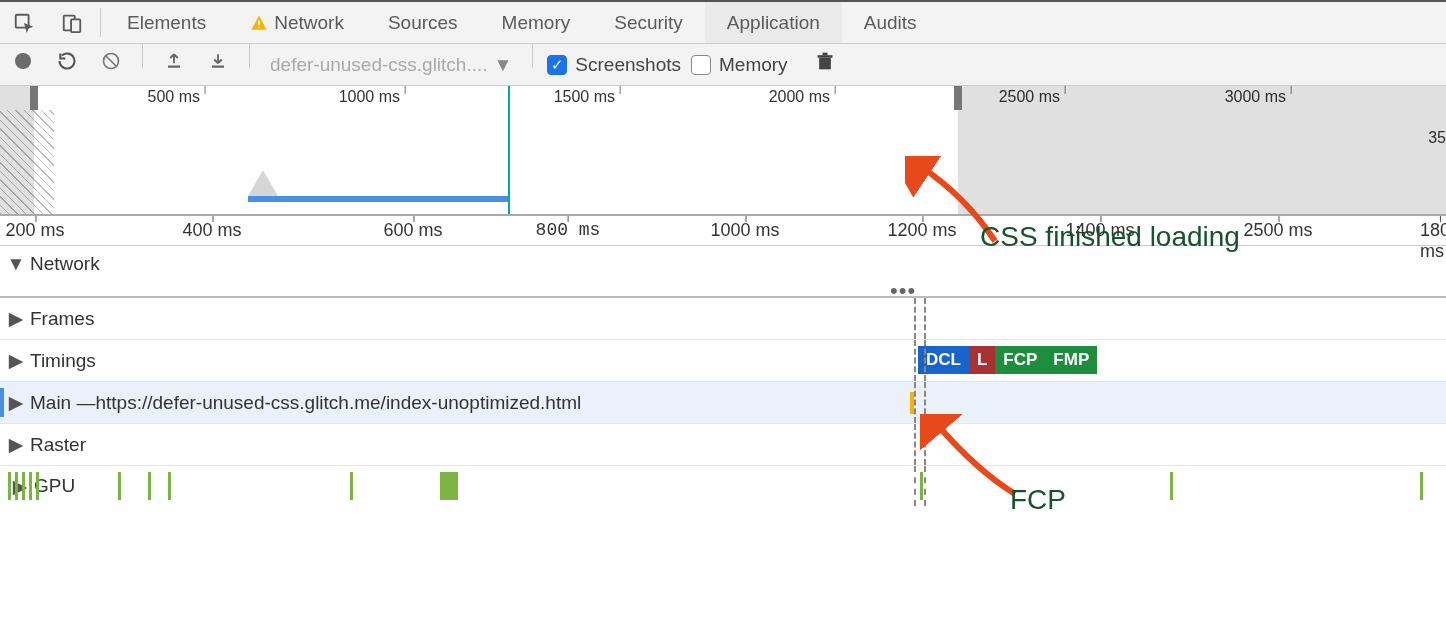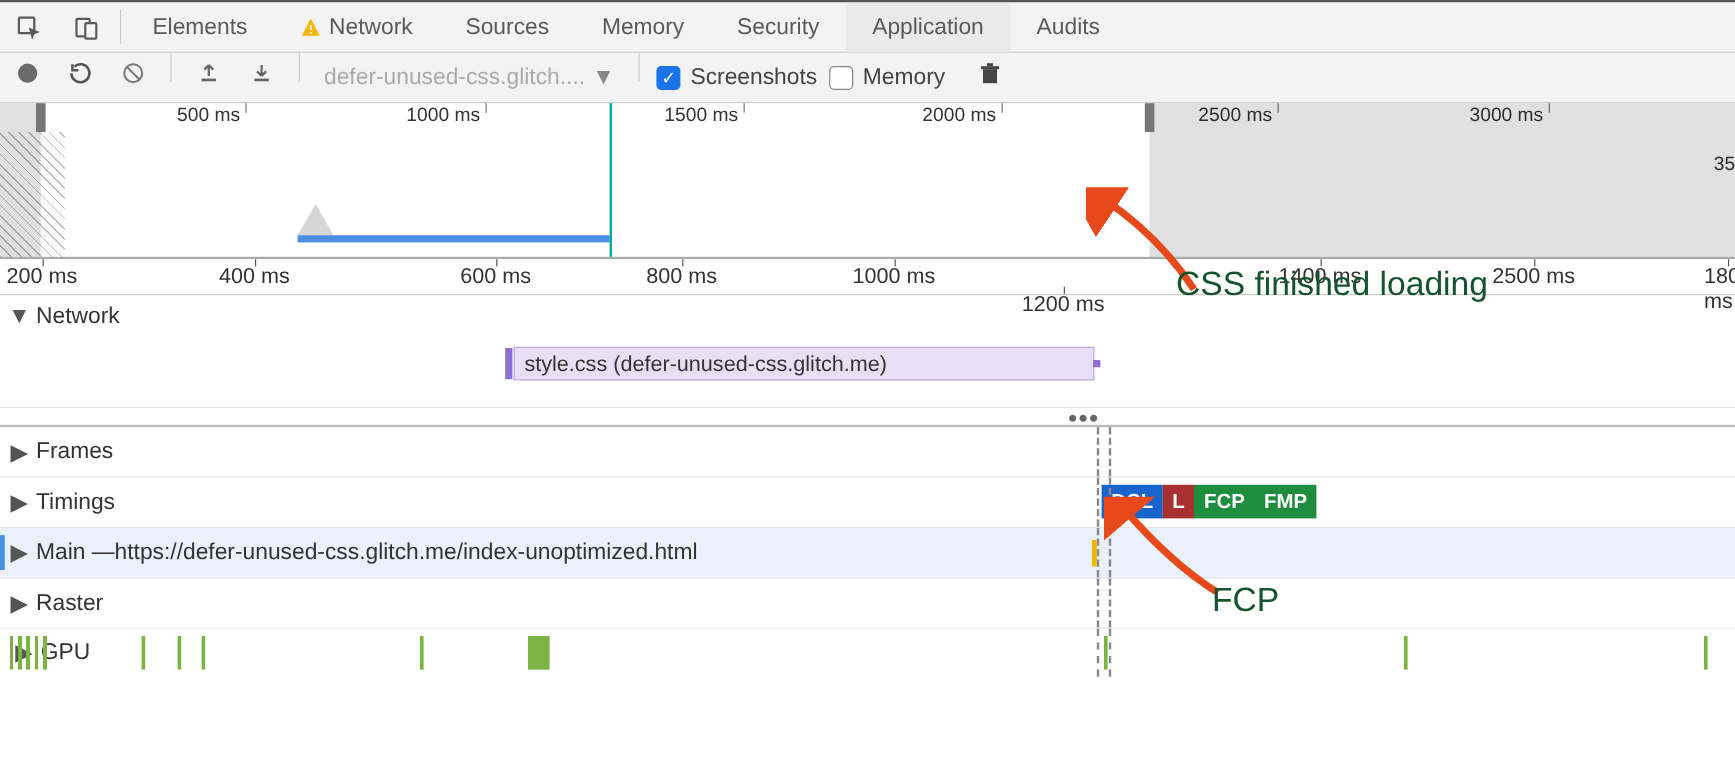--- a/index.html
+++ b/index.html
@@ -186,42 +186,35 @@
   <div class="ov-mask ov-left"></div>
   <div class="ov-mask ov-right"></div>
   <div class="ov-handle" style="left:30px;"></div>
   <div class="ov-handle" style="left:954px;"></div>
 </div>
 
 <div class="ruler2">
   <div class="r2-tick" style="left:35px;">200 ms</div>
   <div class="r2-tick" style="left:212px;">400 ms</div>
   <div class="r2-tick" style="left:390px;margin-left:23px;">600 ms</div>
-  <div class="r2-tick" style="left:568px;">800 ms</div>
+  <div class="r2-tick" style="left:568px;font-family:Liberation Mono, monospace;">800 ms</div>
   <div class="r2-tick" style="left:745px;">1000 ms</div>
-  <div class="r2-tick" style="left:886px;margin-top:23px;">1200 ms</div>
+  <div class="r2-tick" style="left:922px;">1200 ms</div>
   <div class="r2-tick" style="left:1100px;">1400 ms</div>
   <div class="r2-tick" style="left:1278px;">2500 ms</div>
   <div class="r2-tick" style="left:1440px;">1800 ms</div>
 </div>
 
 <div class="tracks">
 
   <div class="track-row short" style="border-bottom:none;">
     <span class="disclosure">▼</span>
     <span>Network</span>
   </div>
 
-  <div class="track-row" style="height:58px;">
-    <div class="net-bar" style="left:428px; width:484px;">
-      <div class="leading"></div>
-      <span>style.css (defer-unused-css.glitch.me)</span>
-      <div class="trailing"></div>
-    </div>
-  </div>
 
   <div style="height:16px; border-bottom:2px solid #bbb; position:relative;">
     <span class="triple-dot">•••</span>
   </div>
 
   <div class="track-row">
     <span class="disclosure">▶</span>
     <span>Frames</span>
     <div class="vline dash" style="left:914px;"></div>
     <div class="vline dash" style="left:924px;"></div>

